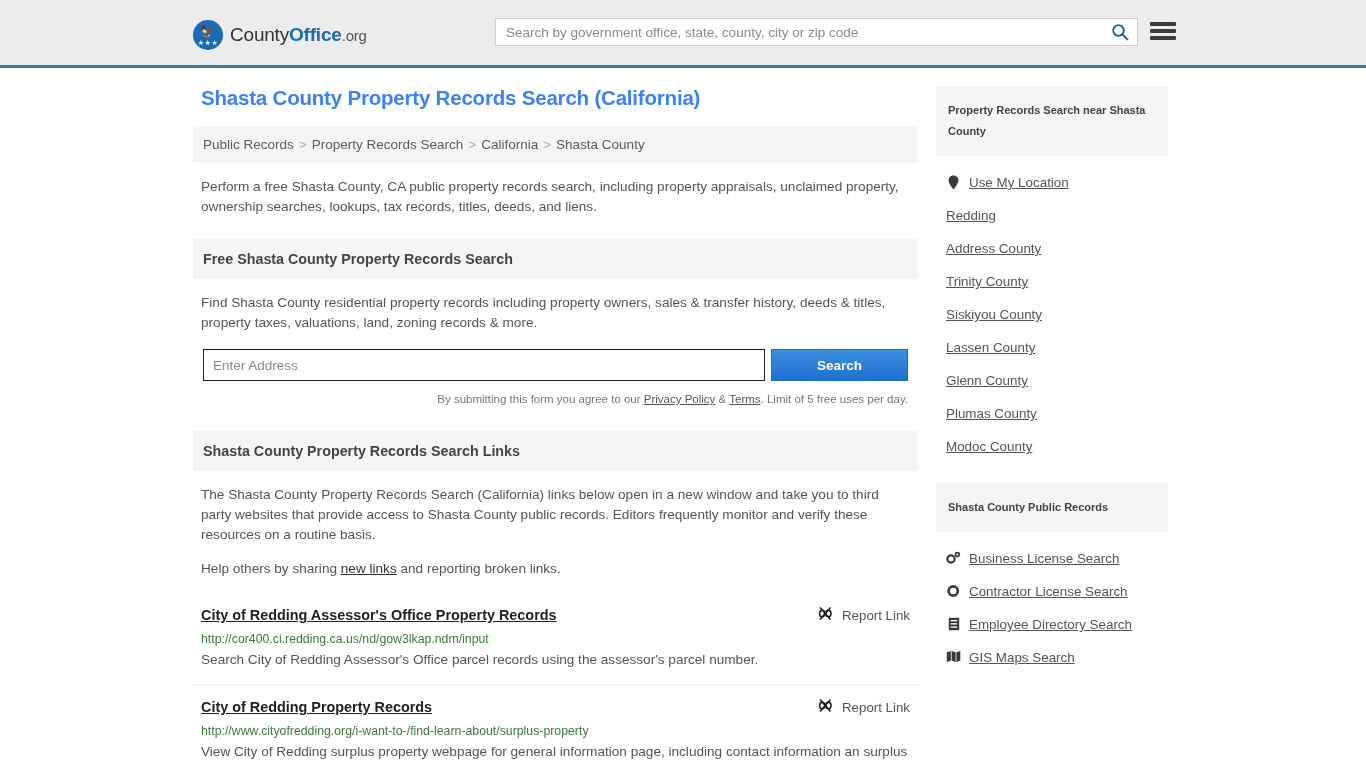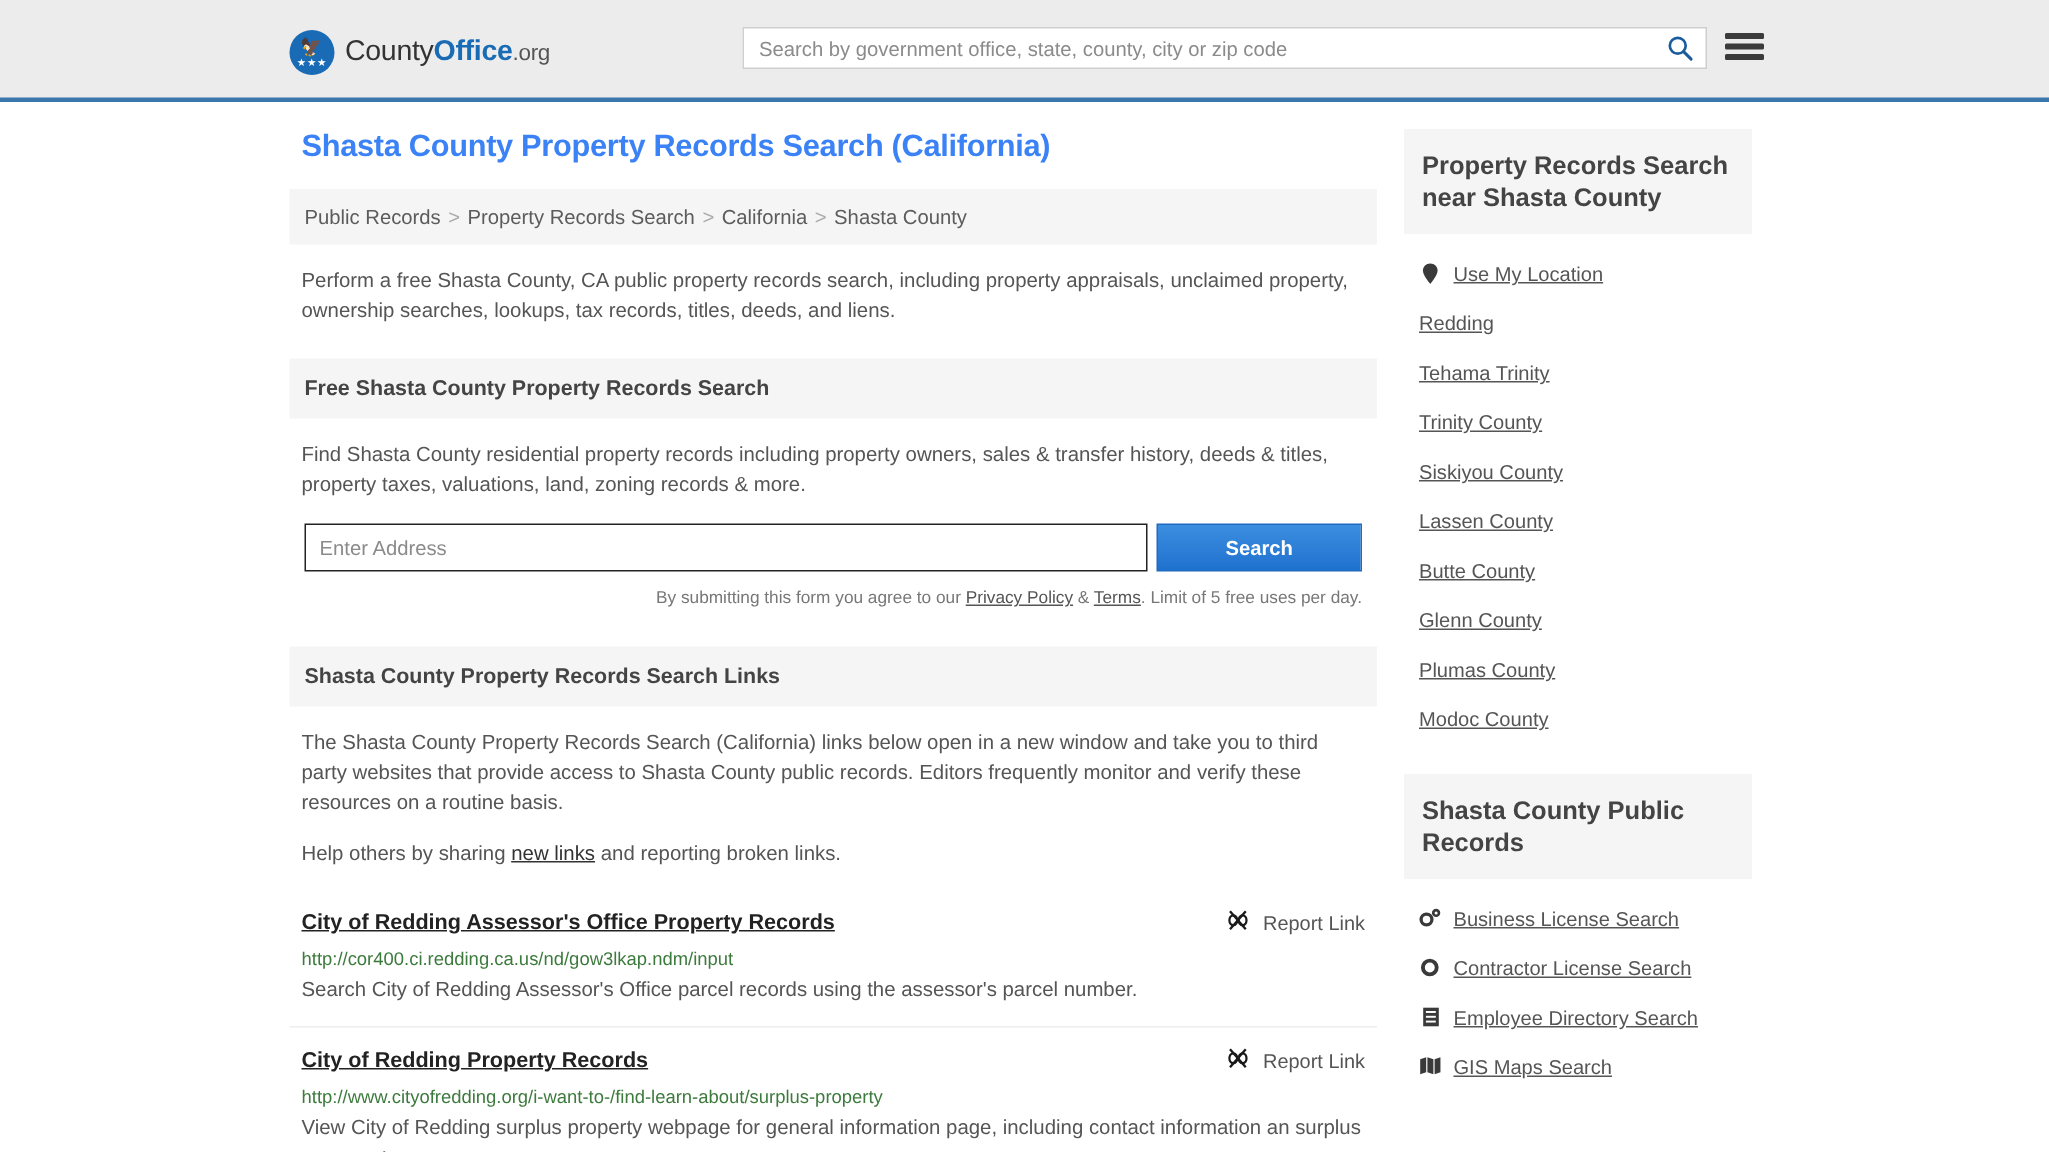--- a/index.html
+++ b/index.html
@@ -253,21 +253,21 @@
     font-size: 13.6px;
     color: #555;
     line-height: 21px;
   }
 
   
   .side-card { margin-bottom: 16px; }
   .side-head {
     background: #f5f5f5;
     padding: 14px 12px;
-    font-size: 17px;
+    font-size: 11px;
     font-weight: bold;
     color: #444;
     line-height: 21px;
   }
   .side-list { padding: 10px 0 4px 10px; }
   .side-item {
     display: flex;
     align-items: flex-start;
     gap: 8px;
     padding: 9px 0;
@@ -410,33 +410,30 @@
                 <path d="M5.5 0.6 C2.7 0.6 0.6 2.7 0.6 5.4 C0.6 8.6 5.5 14.4 5.5 14.4 C5.5 14.4 10.4 8.6 10.4 5.4 C10.4 2.7 8.3 0.6 5.5 0.6 Z" fill="#3a3a3a"></path>
               </svg>
             </span>
             <a>Use My Location</a>
           </div>
 
           <div class="side-item">
             <a>Redding</a>
           </div>
           <div class="side-item">
-            <a>Tehama Trinity</a>
+            <a>Address County</a>
           </div>
           <div class="side-item">
             <a>Trinity County</a>
           </div>
           <div class="side-item">
             <a>Siskiyou County</a>
           </div>
           <div class="side-item">
             <a>Lassen County</a>
-          </div>
-          <div class="side-item">
-            <a>Butte County</a>
           </div>
           <div class="side-item">
             <a>Glenn County</a>
           </div>
           <div class="side-item">
             <a>Plumas County</a>
           </div>
           <div class="side-item">
             <a>Modoc County</a>
           </div>

